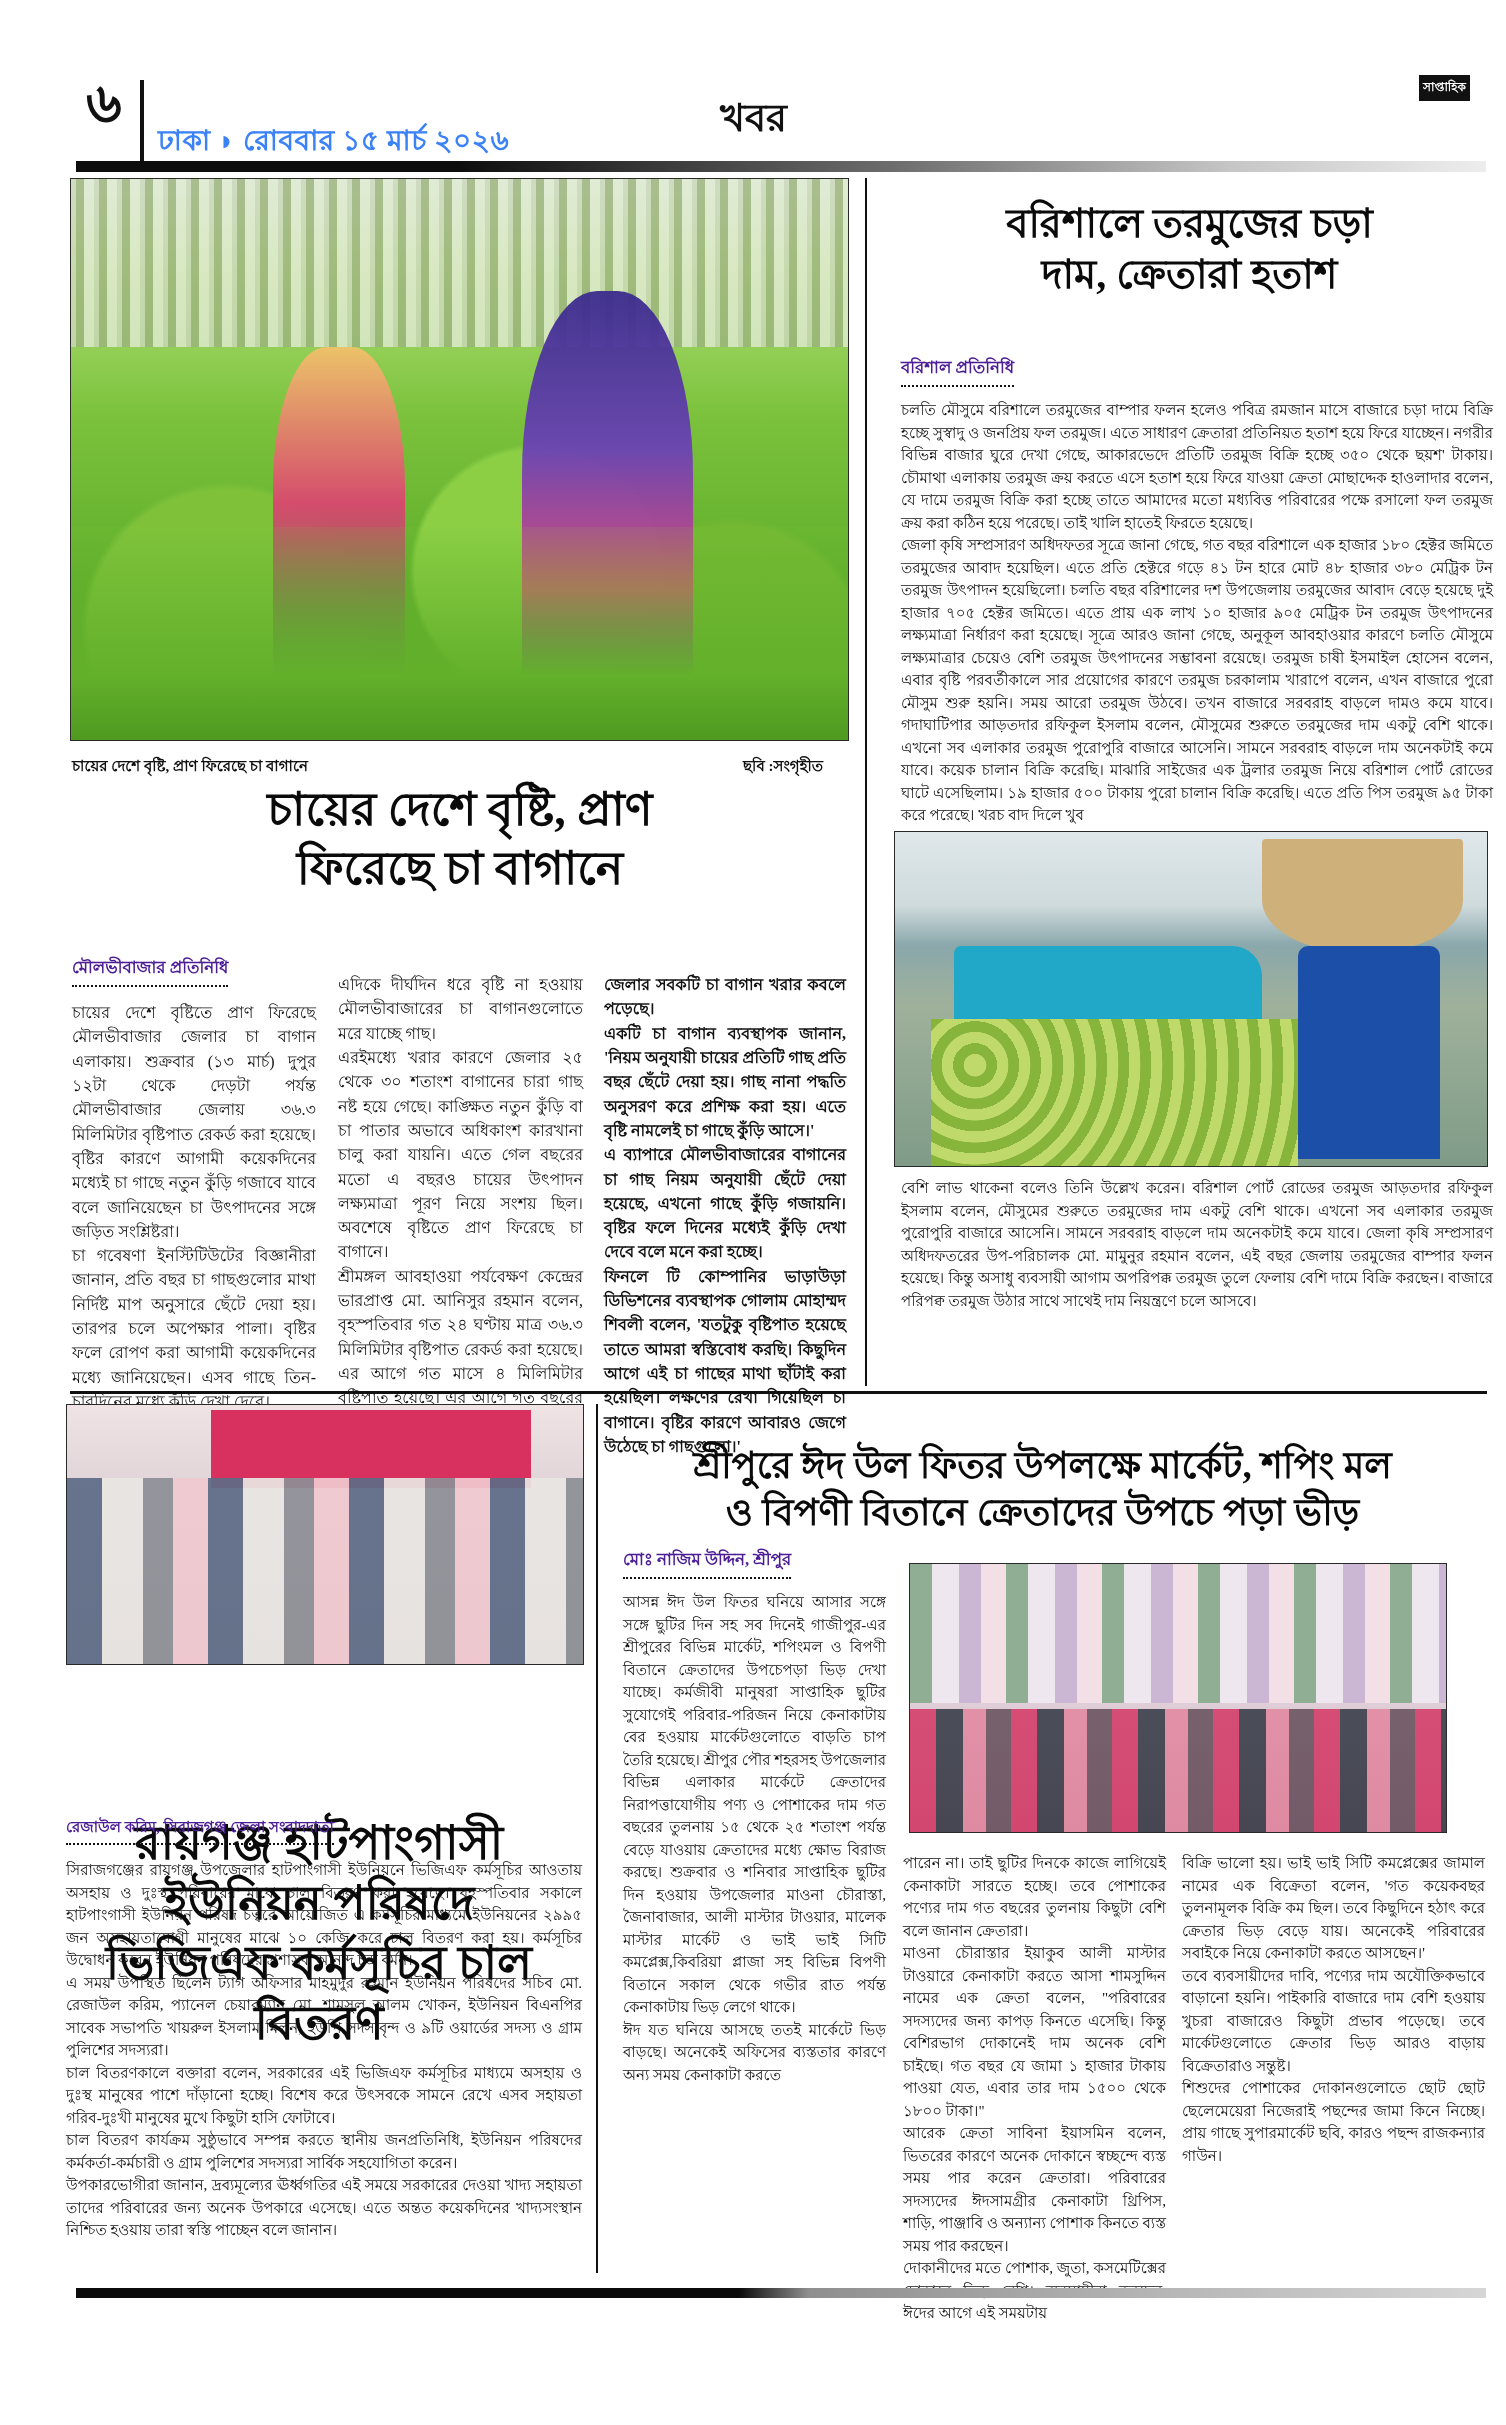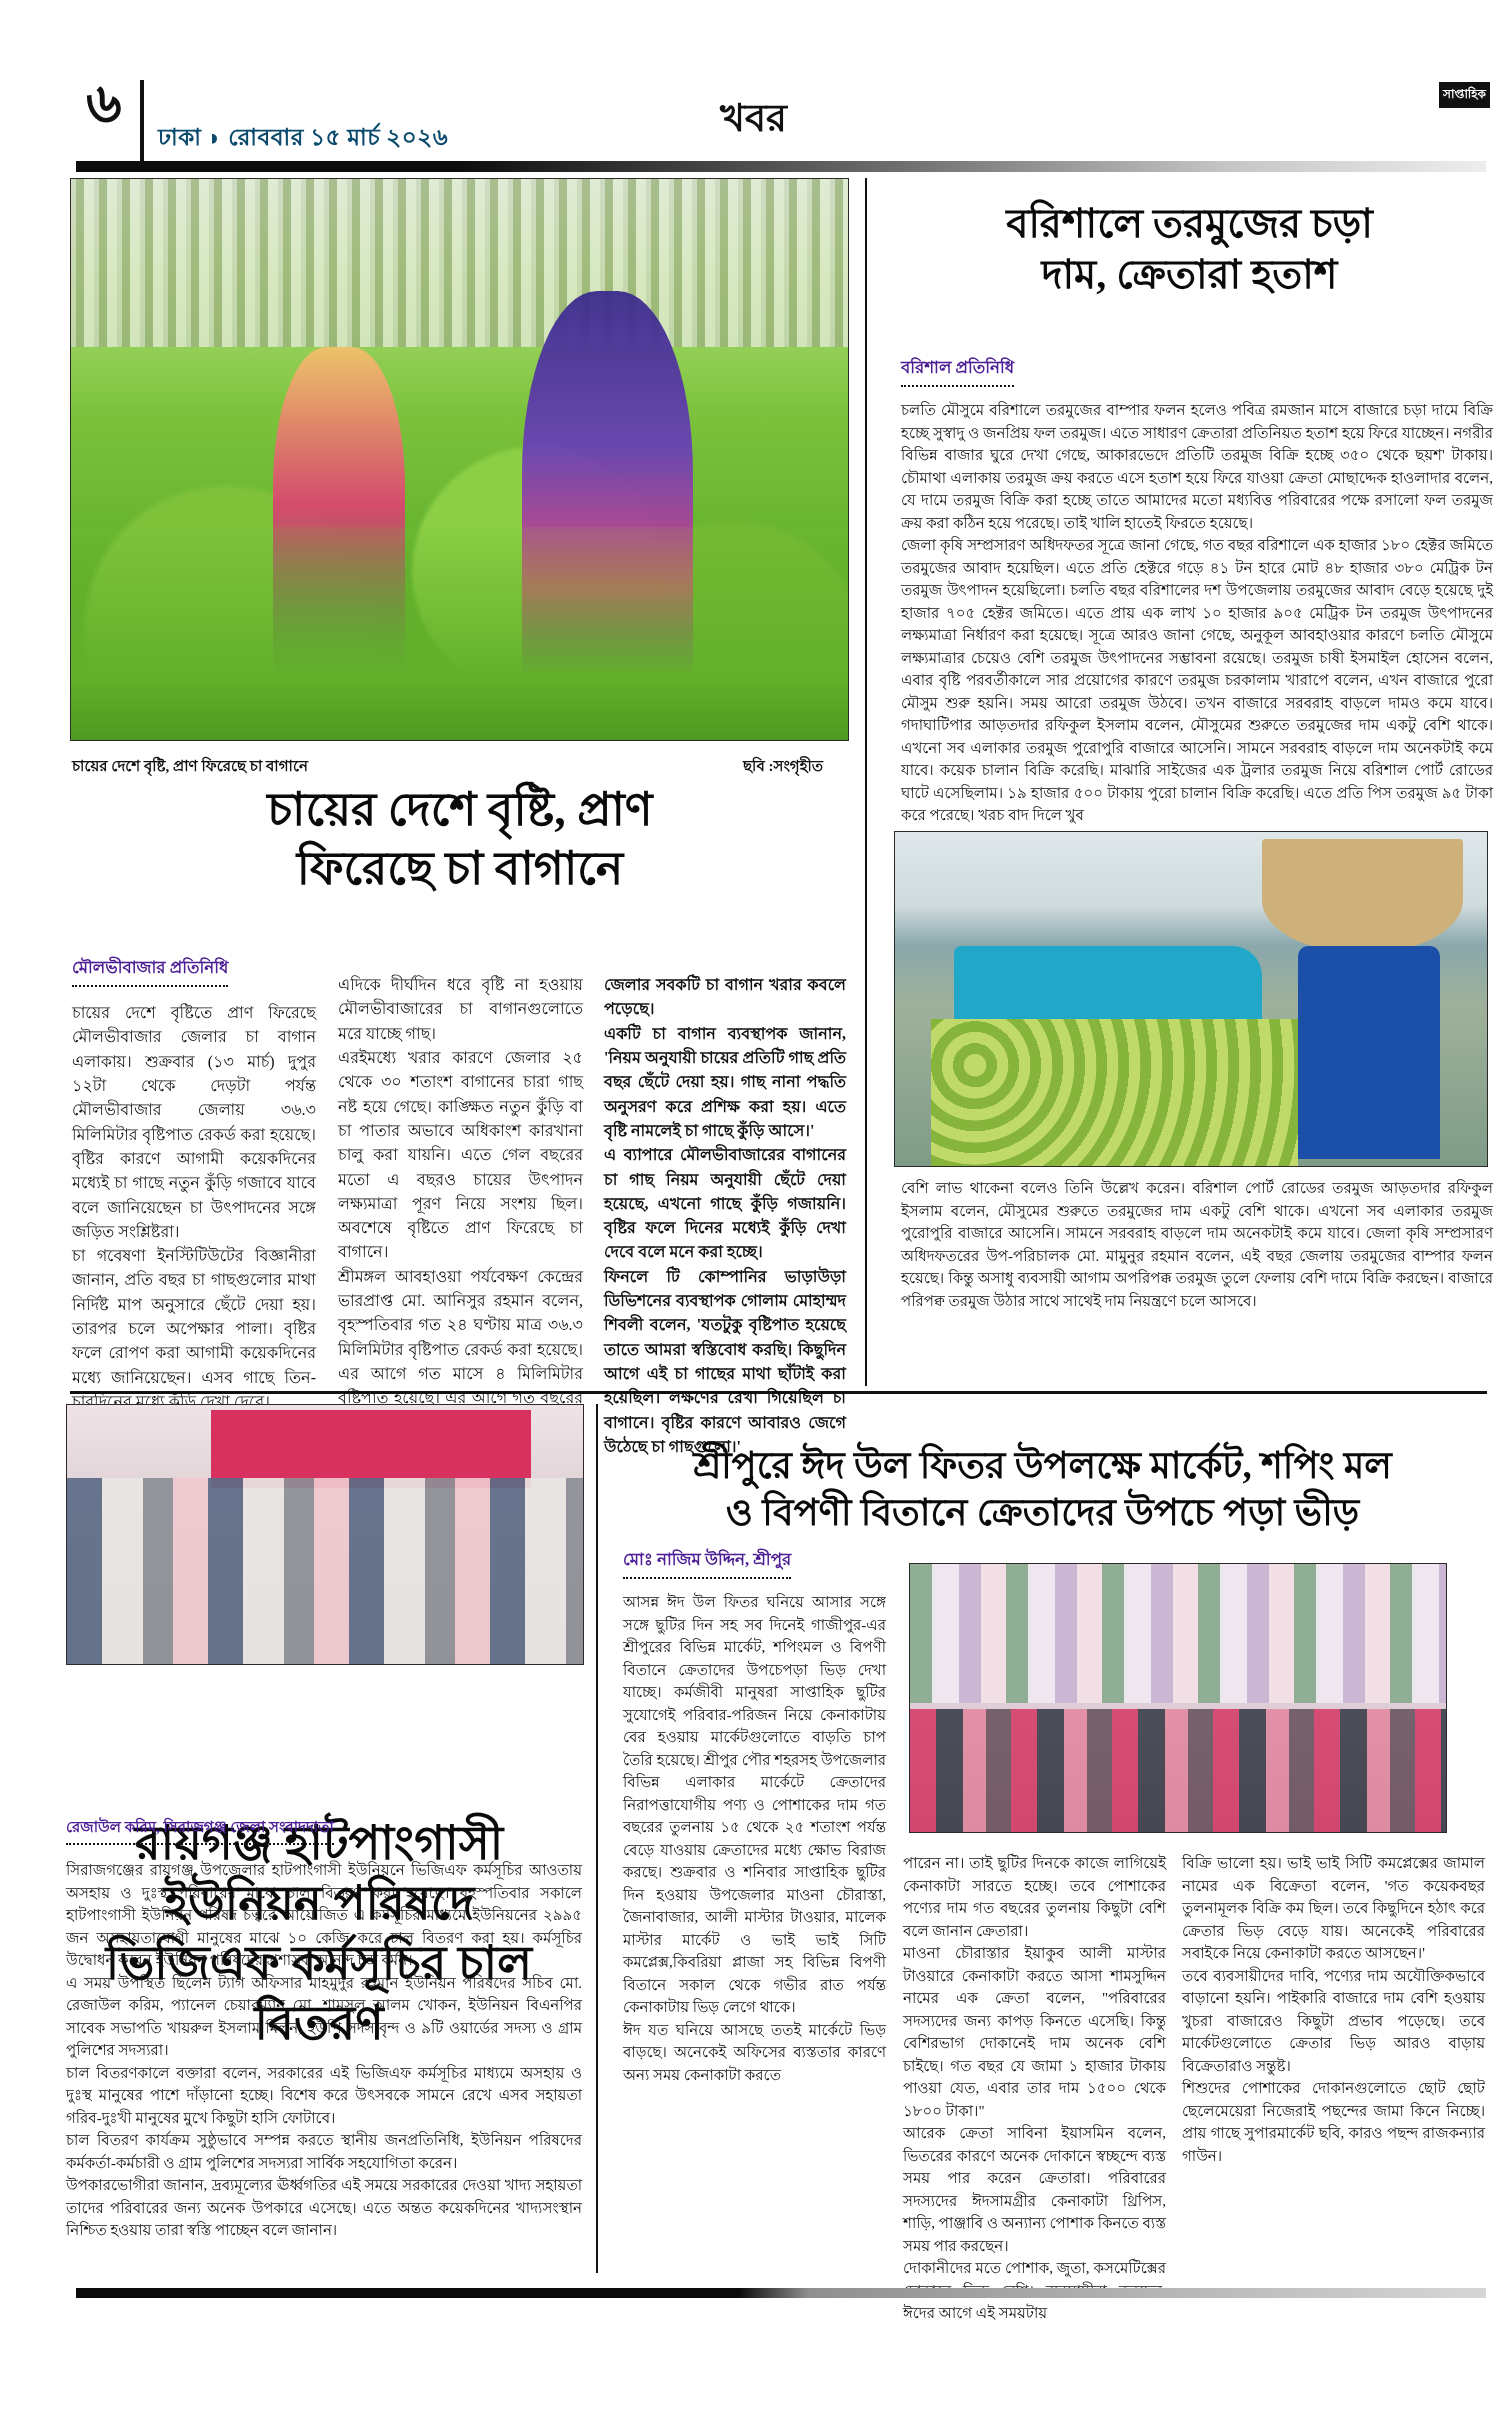--- a/index.html
+++ b/index.html
@@ -9,28 +9,28 @@
     position:relative;width:1507px;height:2426px;background:#ffffff;overflow:hidden;
   }
   
   .masthead{position:absolute;left:0;top:0;width:1507px;height:167px;}
   .pageno{
     position:absolute;left:76px;top:76px;width:56px;text-align:center;
     font-size:55px;font-weight:bold;color:#111;line-height:1;
   }
   .vrule{position:absolute;left:140px;top:80px;width:3.5px;height:85px;background:#111;}
   .dateline{
-    position:absolute;left:158px;top:119px;font-size:23px;font-weight:bold;color:#0c4a6e;
+    position:absolute;left:158px;top:119px;font-size:28px;font-weight:bold;color:#3b82f6;
     letter-spacing:0.5px;white-space:nowrap;
   }
   .section-label{
     position:absolute;left:0;top:88px;width:1507px;text-align:center;
     font-size:38px;font-weight:bold;color:#111;
   }
-  .logo-wrap{position:absolute;right:20px;top:75px;height:86px;display:flex;align-items:center;}
+  .logo-wrap{position:absolute;right:40px;top:75px;height:86px;display:flex;align-items:flex-start;}
   .logo-badge{
     background:#111;color:#fff;font-size:12px;font-weight:bold;padding:2.5px 4px 3px 4px;
     margin-right:-3px;margin-bottom:46px;position:relative;z-index:3;letter-spacing:0px;
   }
   .logo-main{
     font-size:67px;font-weight:bold;color:#111;line-height:0.92;letter-spacing:-1px;
     -webkit-text-stroke:1.5px #111;
   }
   .mast-rule{
     position:absolute;left:76px;top:161px;width:1410px;height:11px;

